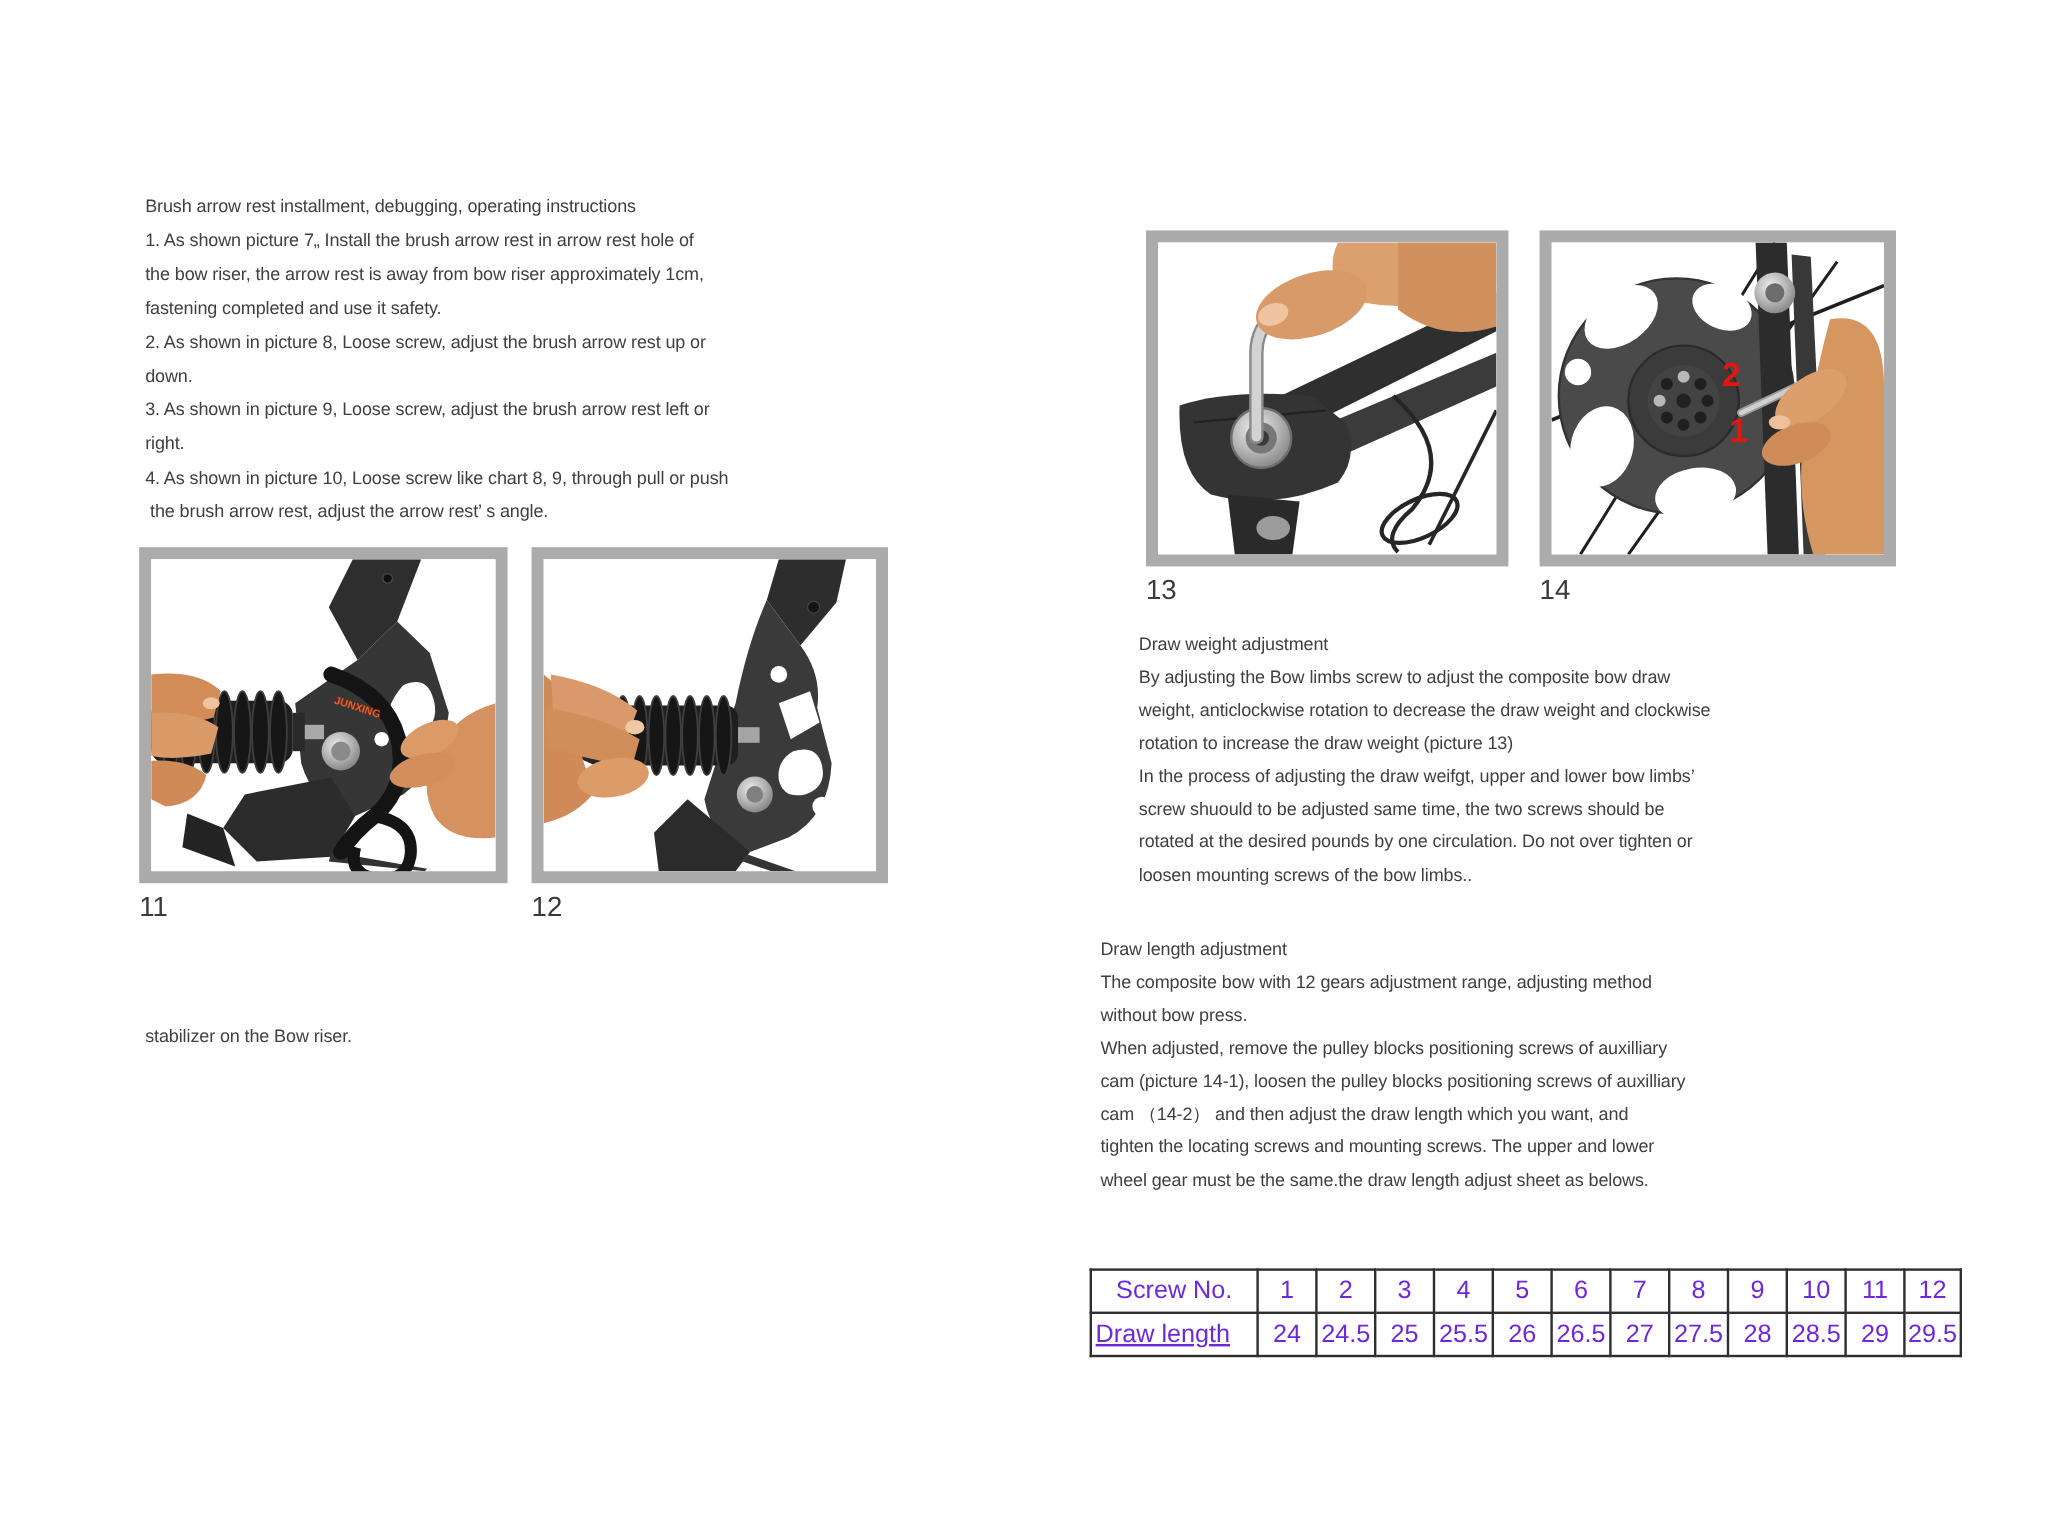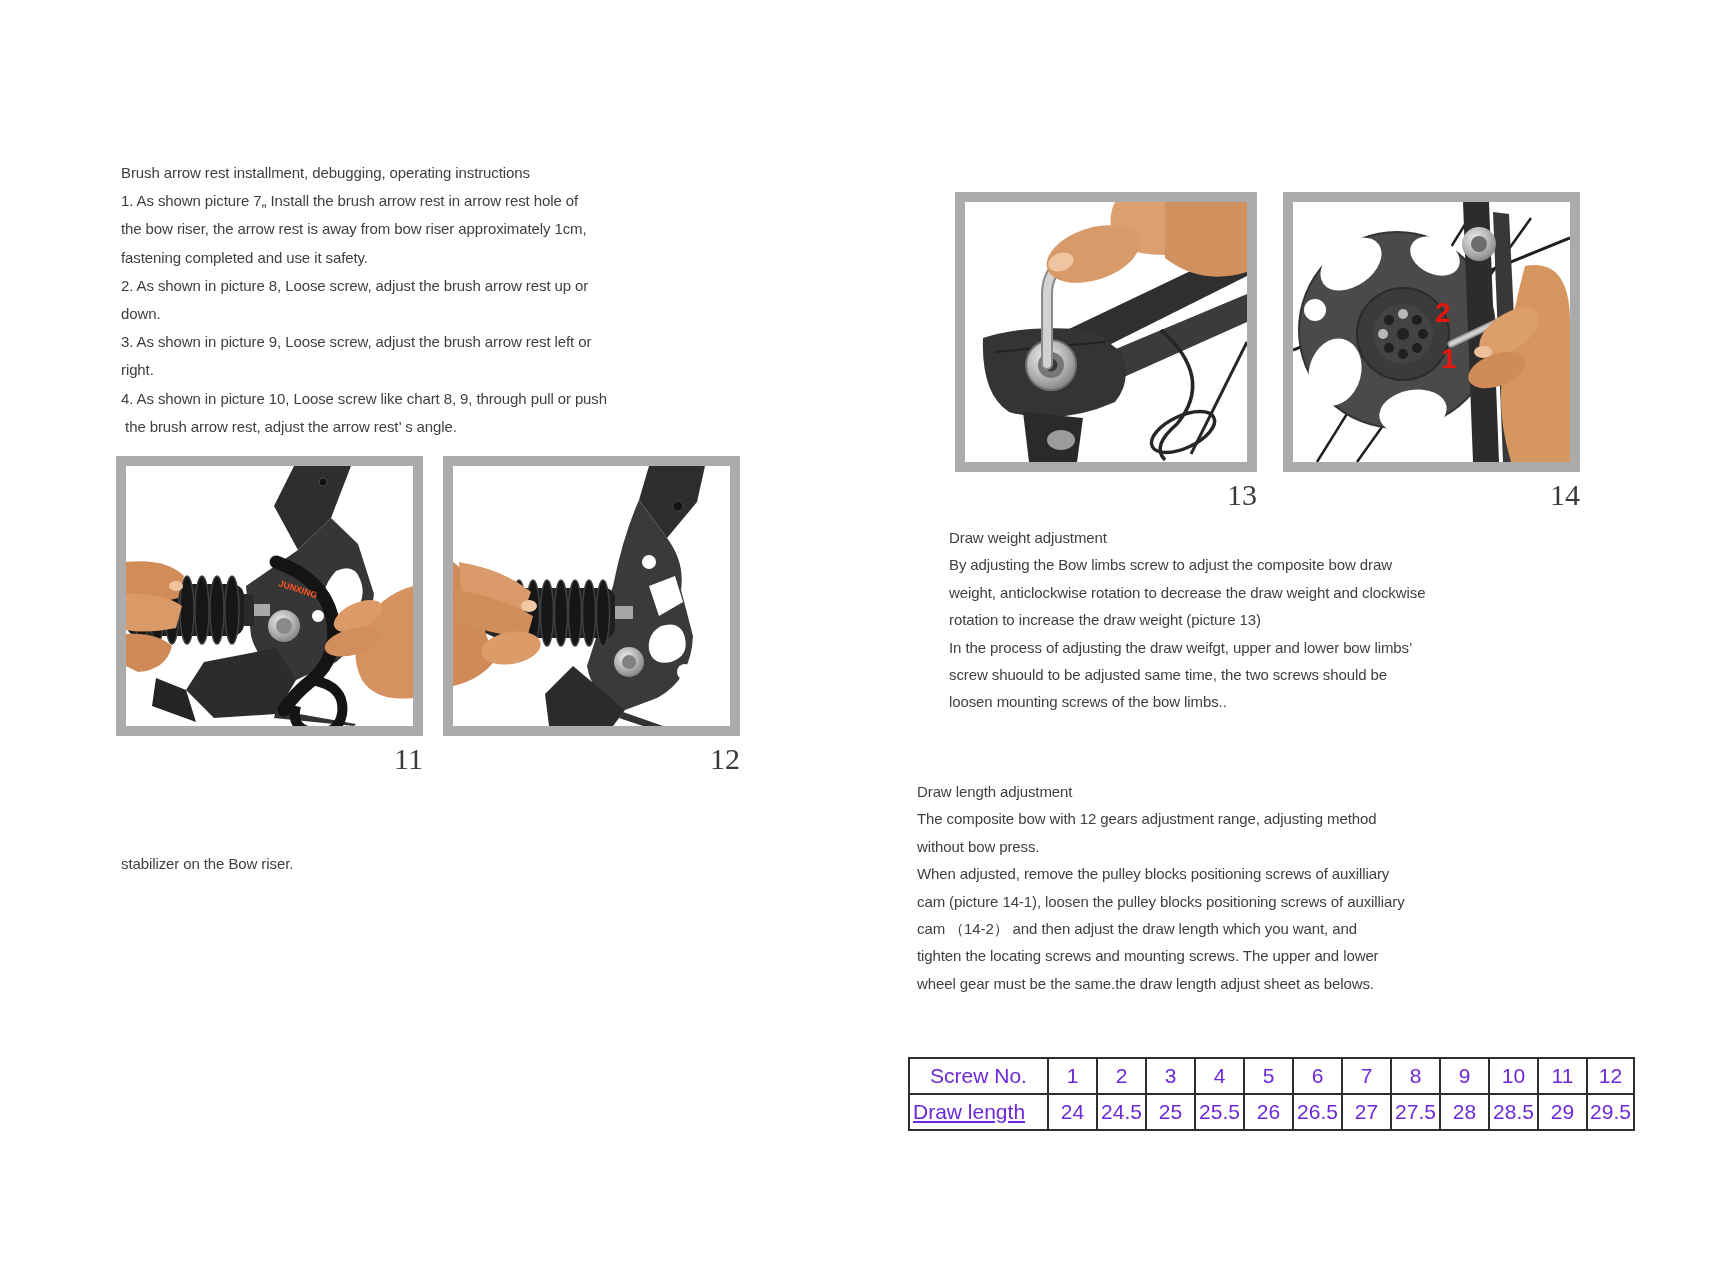--- a/index.html
+++ b/index.html
@@ -12,21 +12,21 @@
   .abs{position:absolute;}
   .textblock{font-size:15px;letter-spacing:-0.1px;}
   .line{white-space:pre;}
   .brush{left:121px;top:159px;line-height:28.2px;width:800px;}
   .stab{left:121px;top:849px;line-height:30px;width:800px;}
   .dw{left:917px;top:524px;line-height:27.4px;width:760px;margin-left:32px;}
   .dl{left:917px;top:778px;line-height:27.4px;width:760px;}
   .figure{position:absolute;}
   .photo{box-sizing:border-box;height:280px;border:10px solid #ababab;background:#ffffff;}
   .photo svg{display:block;}
-  .caption{margin-top:6px;text-align:right;font-size:30px;color:#3a3a3a;font-family:Liberation Serif, serif;}
+  .caption{margin-top:6px;text-align:left;font-size:23px;color:#3a3a3a;}
   .fig11{left:116px;top:456px;width:307px;}
   .fig12{left:443px;top:456px;width:297px;}
   .fig13{left:955px;top:192px;width:302px;}
   .fig14{left:1283px;top:192px;width:297px;}
   table.draw{
     position:absolute;left:908px;top:1057px;width:725px;
     border-collapse:collapse;table-layout:fixed;
     font-size:21px;color:#6d28d9;border-radius:17px;
   }
   table.draw td{
@@ -252,20 +252,21 @@
   <div class="caption">14</div>
 </div>
 
 <div class="abs textblock dw">
   <div class="line">Draw weight adjustment</div>
   <div class="line">By adjusting the Bow limbs screw to adjust the composite bow draw</div>
   <div class="line">weight, anticlockwise rotation to decrease the draw weight and clockwise</div>
   <div class="line">rotation to increase the draw weight (picture 13)</div>
   <div class="line">In the process of adjusting the draw weifgt, upper and lower bow limbs’</div>
   <div class="line">screw shuould to be adjusted same time, the two screws should be</div>
+  <div class="line">rotated at the desired pounds by one circulation. Do not over tighten or</div>
   <div class="line">loosen mounting screws of the bow limbs..</div>
 </div>
 
 <div class="abs textblock dl">
   <div class="line">Draw length adjustment</div>
   <div class="line">The composite bow with 12 gears adjustment range, adjusting method</div>
   <div class="line">without bow press.</div>
   <div class="line">When adjusted, remove the pulley blocks positioning screws of auxilliary</div>
   <div class="line">cam (picture 14-1), loosen the pulley blocks positioning screws of auxilliary</div>
   <div class="line">cam （14-2） and then adjust the draw length which you want, and</div>

